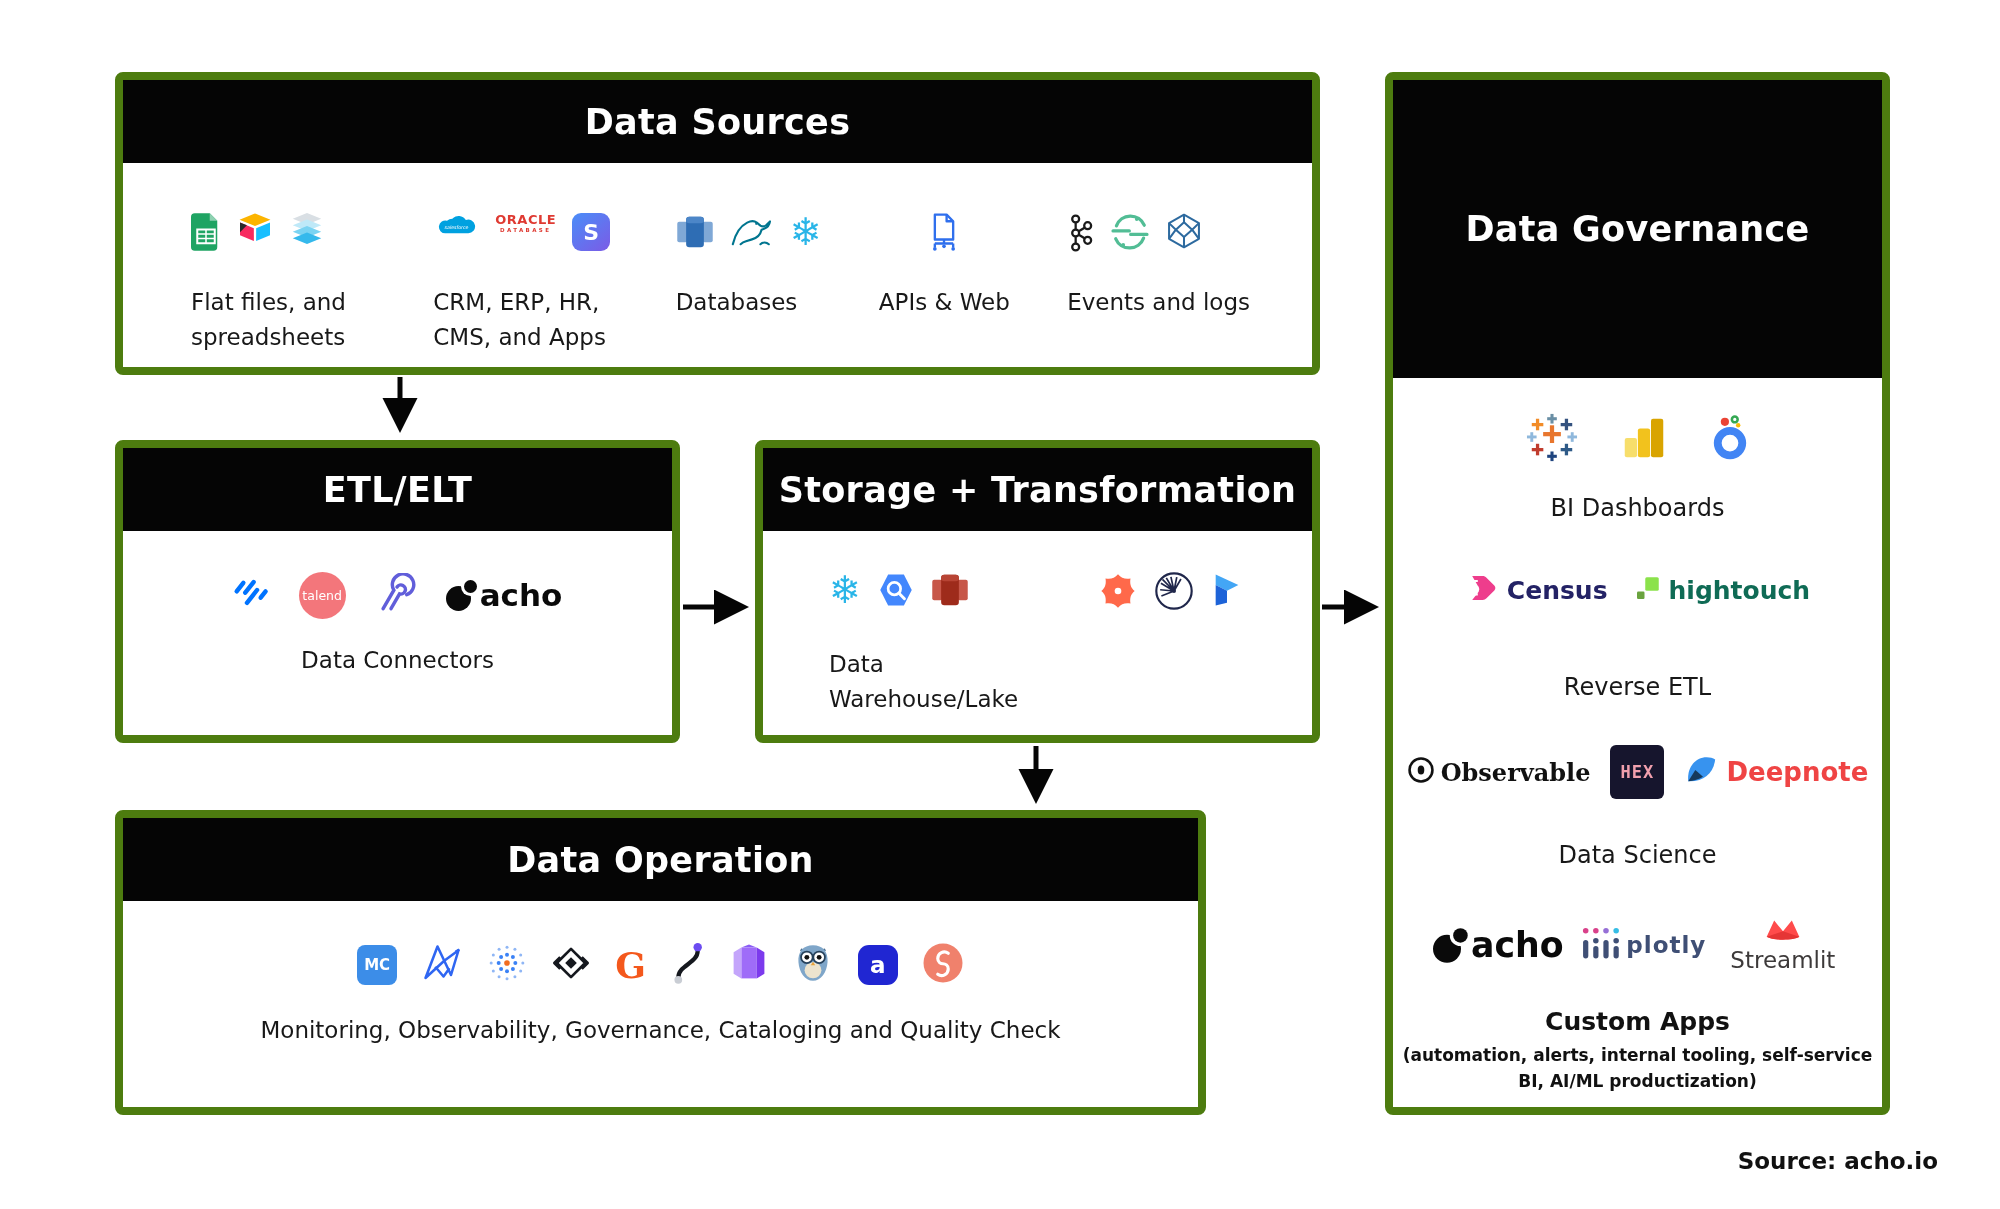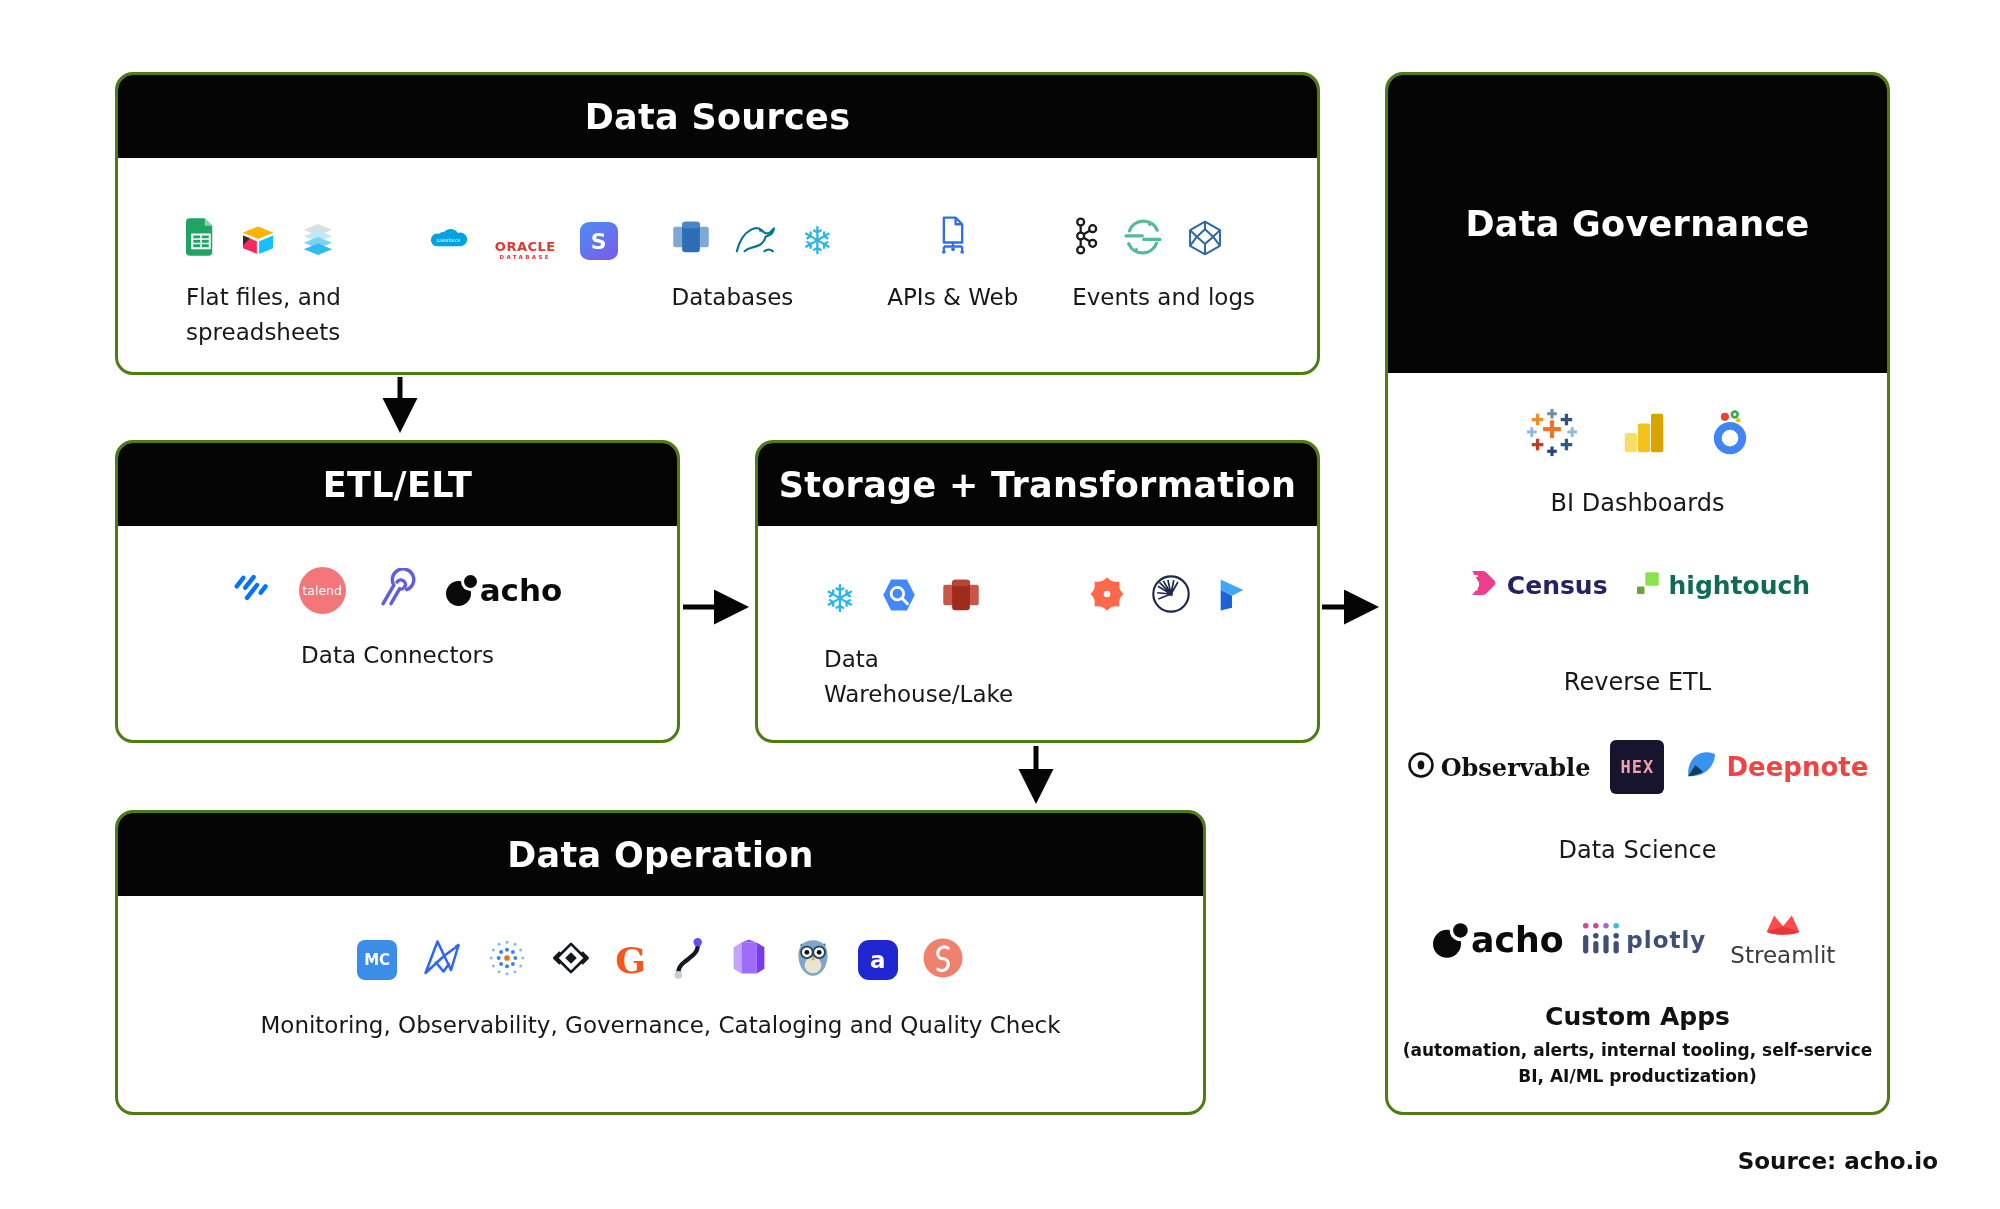--- a/index.html
+++ b/index.html
@@ -1,26 +1,26 @@
 <!DOCTYPE html>
 <html><head>
 <meta charset="utf-8">
 <style>
   html,body{margin:0;padding:0;background:#fff;}
   #canvas{position:relative;width:2000px;height:1209px;background:#fff;
     font-family:"DejaVu Sans","Liberation Sans",sans-serif;color:#151515;overflow:hidden;}
-  .box{position:absolute;border:3px solid #4d7c0f;border-radius:18px;background:#fff;overflow:hidden;box-sizing:border-box;}
+  .box{position:absolute;border:8px solid #4d7c0f;border-radius:8px;background:#fff;overflow:hidden;box-sizing:border-box;}
   .box-header{background:#050505;color:#fff;display:flex;align-items:center;justify-content:center;
     font-weight:bold;font-size:35px;letter-spacing:.3px;}
   .h85{height:83px;}
   .cc{display:flex;align-items:center;justify-content:center;}
   
   #sources-body{display:flex;justify-content:space-between;padding:50px 62px 0 68px;}
   .src-group{display:flex;flex-direction:column;}
-  .icon-row{display:flex;align-items:flex-end;gap:24px;height:52px;}
+  .icon-row{display:flex;align-items:flex-start;gap:16px;height:52px;}
   .src-label{font-size:23px;line-height:1.5;color:#181818;margin-top:20px;}
   .w185{width:185px;}
   .center-group{align-items:center;text-align:center;}
   
   .oracle{display:flex;flex-direction:column;align-items:center;color:#DF3A32;font-weight:bold;line-height:1.1;}
   .oracle .top{font-size:13px;letter-spacing:.5px;}
   .oracle .sub{font-size:5.5px;letter-spacing:2.4px;}
   .stripe-sq{width:38px;height:38px;border-radius:9px;background:linear-gradient(140deg,#4A8DF8 0%,#7B5BE6 100%);
     color:#fff;font-weight:bold;font-size:22px;}
   .glyph.snow{font-size:38px;line-height:1;color:#29B5E8;}
@@ -109,20 +109,21 @@
                 <text x="20.5" y="14.5" font-size="4.4" fill="#fff" text-anchor="middle" font-style="italic">salesforce</text>
               </svg></span>
           <span class="oracle">
             <span class="top">ORACLE</span>
             <span class="sub">DATABASE</span>
           </span>
           <span class="stripe-sq cc">
               <span>S</span>
             </span>
         </div>
+        <div class="src-label w185">CRM, ERP, HR, CMS, and Apps</div>
       </div>
 
       <div class="src-group">
         <div class="icon-row">
           <span><svg width="38" height="38" viewBox="0 0 30 30">
                 <rect x="1" y="7" width="8" height="16" rx="1.5" fill="#7FA8D6"></rect>
                 <rect x="21" y="7" width="8" height="16" rx="1.5" fill="#7FA8D6"></rect>
                 <rect x="8" y="3" width="14" height="24" rx="2.5" fill="#2E6DB4"></rect>
                 <rect x="8" y="3" width="14" height="5" rx="2.5" fill="#4C86C8"></rect>
               </svg></span>

